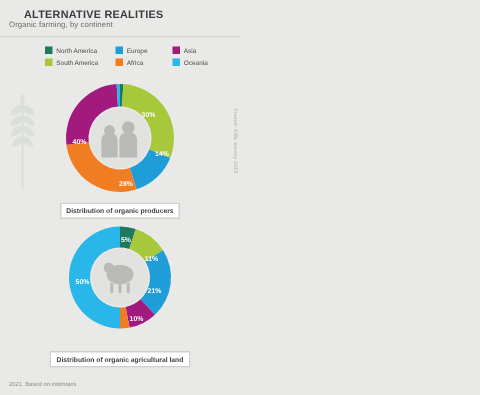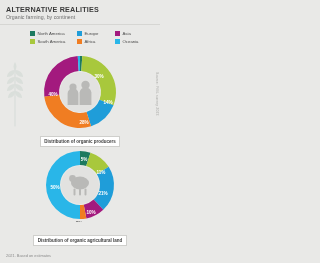--- a/index.html
+++ b/index.html
@@ -7,21 +7,21 @@
     width:160px;height:263px;
     background:#e9e9e7;
     font-family:"Liberation Sans", sans-serif;
     overflow:hidden;
     position:relative;
   }
   #page{position:relative;width:160px;height:263px;overflow:hidden;}
 
   
   .title{
-    position:absolute;left:6px;top:5px;
+    position:absolute;left:16px;top:5px;
     font-size:7.2px;font-weight:bold;letter-spacing:.2px;
     color:#3b3b3b;
   }
   .subtitle{
     position:absolute;left:6px;top:14px;
     font-size:5.2px;color:#6d6d6d;letter-spacing:.05px;
   }
   .rule{
     position:absolute;left:0;top:24px;width:160px;height:1px;
     background:#d6d6d3;

